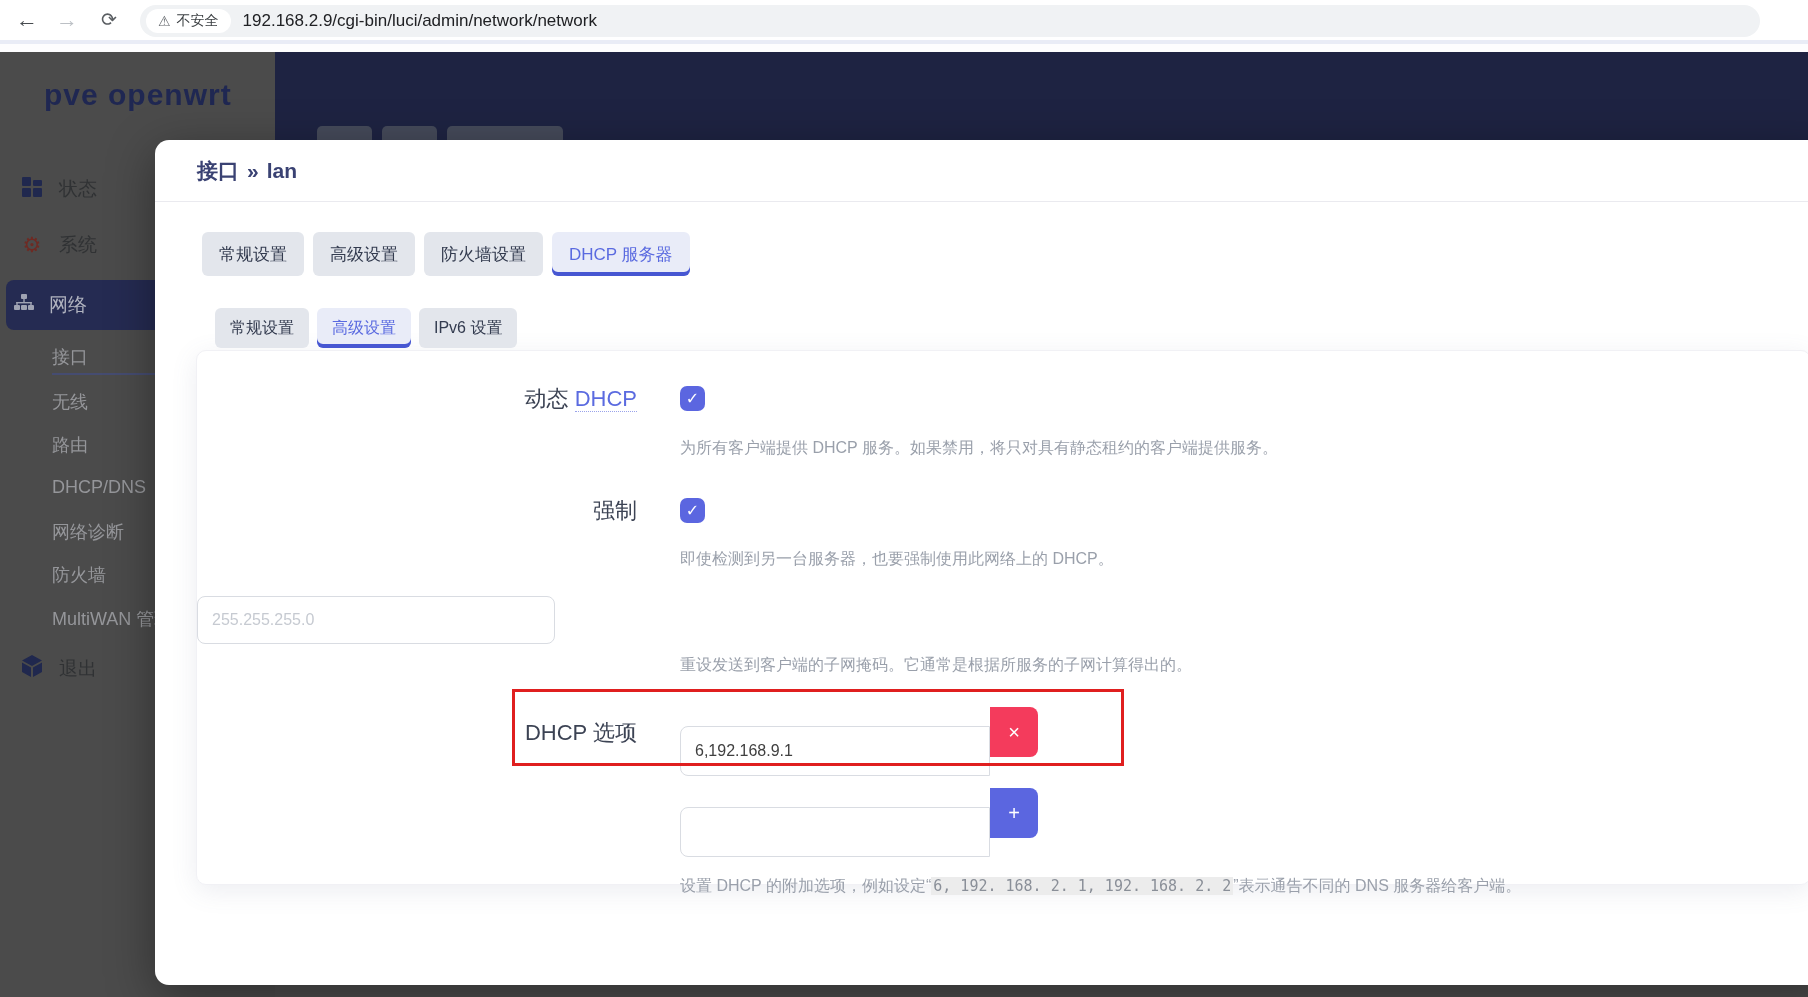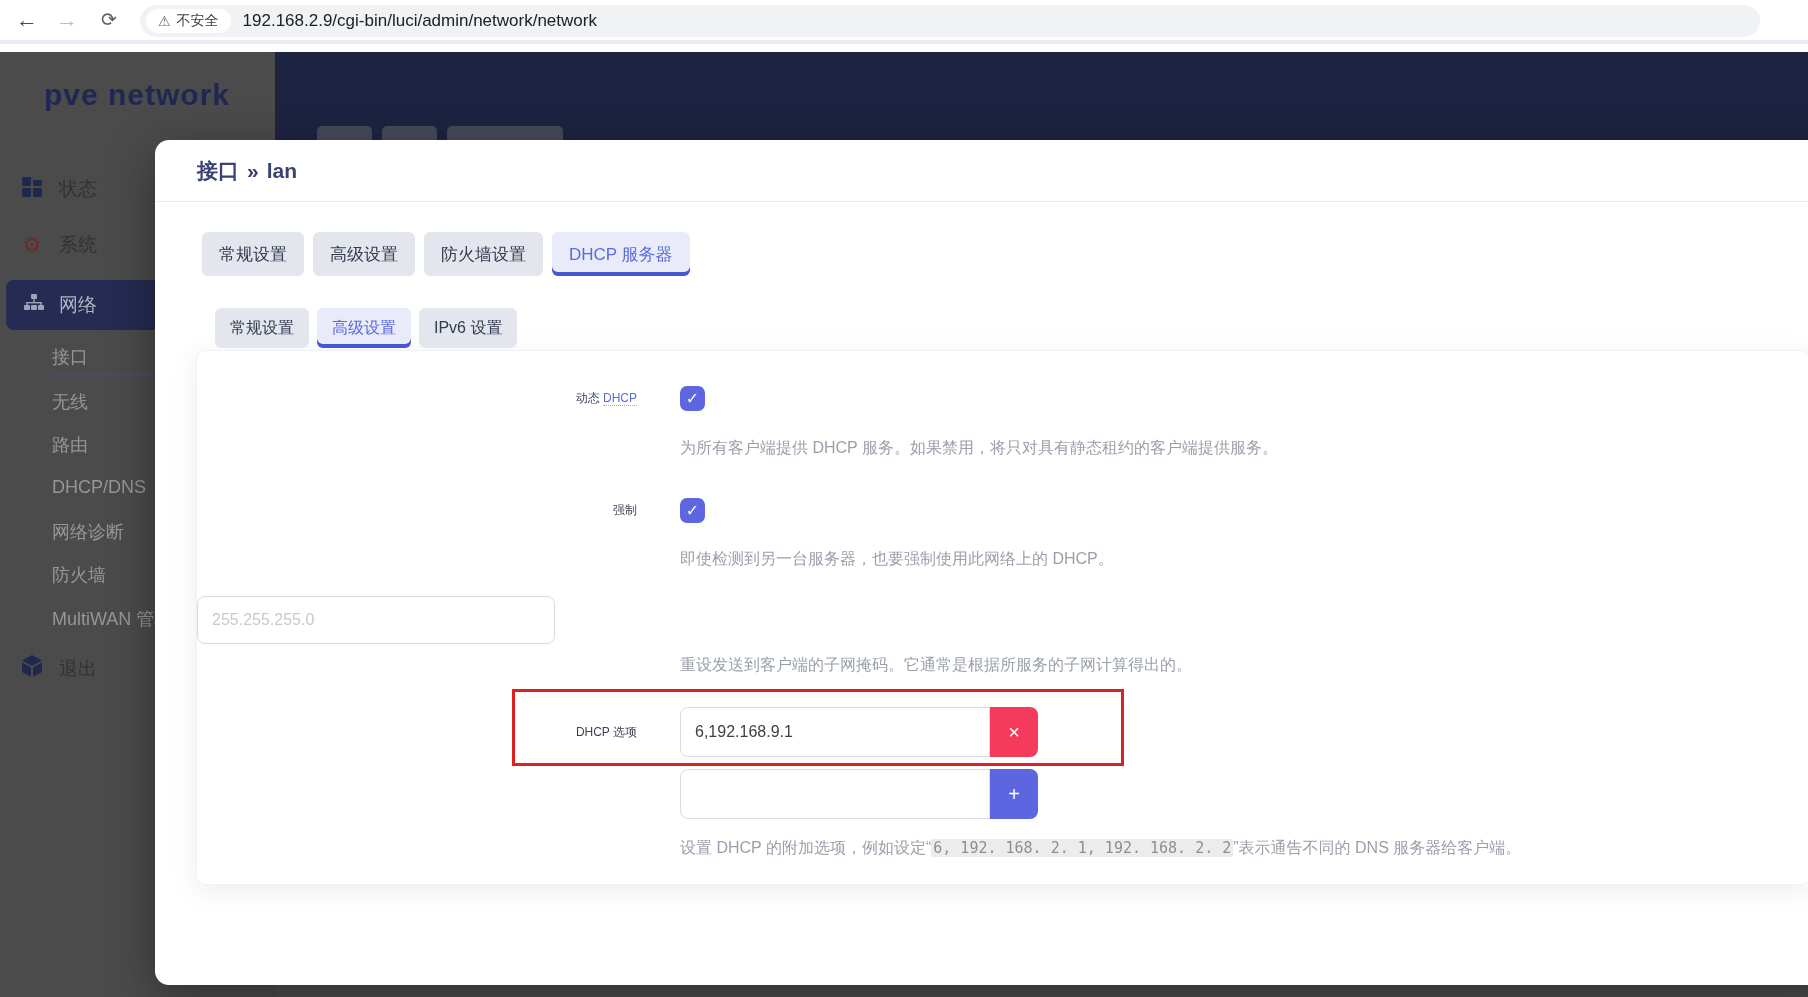--- a/index.html
+++ b/index.html
@@ -32,21 +32,21 @@
   .sidebar { position:absolute; left:0; top:52px; width:275px; height:945px; background:#4b4b4b; }
   .logo { position:absolute; left:44px; top:26px; font-size:30px; font-weight:800; letter-spacing:1px;
           color:#1f2752; white-space:nowrap; }
   .side-item { position:absolute; left:20px; display:flex; align-items:center; gap:15px;
                font-size:19px; color:#303234; cursor:pointer;justify-content:center; }
   .side-item .glyph { width:24px; text-align:center; }
   .it-status { top:124px; }
   .it-system { top:180px; }
   .gear { color:#6e2a23; font-size:21px; }
   .active-block { position:absolute; left:6px; top:228px; width:263px; height:50px; background:#252b52;
-                  border-radius:8px; display:flex; align-items:center; gap:15px; padding-left:18px;
+                  border-radius:8px; display:flex; align-items:center; gap:15px; padding-left:8px;
                   font-size:19px; color:#b0b3bf; cursor:pointer; }
   .sub-item { position:absolute; left:52px; font-size:18px; color:#95969a; cursor:pointer; white-space:nowrap; }
   .s1{top:293px;} .s2{top:338px;} .s3{top:381px;} .s4{top:425px;} .s5{top:468px;text-align:right;} .s6{top:511px;} .s7{top:555px;}
   .sub-underline { position:absolute; left:52px; top:321px; width:218px; height:2px; background:#454c71; }
   .it-logout { top:603px; }
 
   
   .modal { position:absolute; left:155px; top:140px; width:1680px; height:845px; background:#ffffff;
            border-radius:14px; box-shadow:0 12px 48px rgba(0,0,0,.38); z-index:10; overflow:hidden; }
   .modal-header { height:62px; border-bottom:1px solid #eaeaef; display:flex; align-items:center;
@@ -58,31 +58,31 @@
   .tab.active { background:#e9ecf8; color:#5a6ae0; box-shadow:inset 0 -4px 0 0 #4757d2; }
   .subtabs { display:flex; gap:8px; margin-top:32px; margin-left:19px; position:relative; z-index:3; }
   .subtab { height:40px; display:inline-flex; align-items:center; padding:0 15px; border-radius:6px;
             background:#e3e6ec; color:#333b4f; font-size:16px; cursor:pointer; }
   .subtab.active { background:#e9ecf8; color:#5a6ae0; box-shadow:inset 0 -4px 0 0 #4757d2; }
 
   .card { margin-top:2px; width:1615px; height:535px; background:#ffffff; border-radius:10px;
           border:1px solid #f1f1f5; box-shadow:0 6px 26px rgba(100,110,140,.12); padding-top:35px;
           position:relative; z-index:2; }
   .row { display:grid; grid-template-columns:440px 358px; column-gap:43px; align-items:start; }
-  .lbl { text-align:right; font-size:12px; color:#3c4354; line-height:25px; white-space:nowrap; }
+  .lbl { text-align:right; font-size:22px; color:#3c4354; line-height:25px; white-space:nowrap; }
   .lbl .lnk { color:#5b6be0; border-bottom:1px dotted #9aa3ea; cursor:pointer; }
   .help { grid-column:2; font-size:16px; color:#9aa0ab; white-space:nowrap; line-height:18px; }
   .checkbox { width:25px; height:25px; border-radius:7px; background:#5b66e0; color:#ffffff;
               display:flex; align-items:center; justify-content:center; font-size:16px; font-weight:700;
               cursor:pointer; }
   .txt-input { height:48px; width:358px; border:1px solid #d9dce2; border-radius:8px; padding:0 14px;
                font-size:16px; color:#404040; outline:none; font-family:"Liberation Sans","DejaVu Sans",sans-serif; }
   .txt-input::placeholder { color:#c6cad1; }
   .combo { display:flex; position:relative; }
-  .combo .txt-input { width:310px; border-radius:8px 0 0 8px; height:50px; }
+  .combo .txt-input { width:310px; border-radius:8px 0 0 8px; height:50px;margin-top:19px; }
   .sq-btn { width:48px; height:50px; border:none; border-radius:0 8px 8px 0; color:#ffffff; font-size:20px;
             cursor:pointer; display:flex; align-items:center; justify-content:center; }
   .btn-del { background:#f43b5c; }
   .btn-add { background:#5b66e0; }
   .annotation { position:absolute; left:-168px; top:-18px; width:612px; height:77px;
                 border:3px solid #e01f1f; pointer-events:none; z-index:5; }
   .m-r1 { margin-top:0; } .m-h1 { margin-top:28px; } .m-r2 { margin-top:41px; } .m-h2 { margin-top:27px; }
   .m-r3 { margin-top:28px; } .m-h3 { margin-top:12px; } .m-r4 { margin-top:33px; } .m-r4b { margin-top:12px; }
   .m-h4 { margin-top:20px; }
   .lbl-mid { padding-top:13px; }
@@ -107,21 +107,21 @@
 <div class="chrome-edge"></div>
 <div class="top-strip"></div>
 
 <div class="page-bg"></div>
 <div class="header-band"></div>
 <div class="ghost-tab gt1"></div>
 <div class="ghost-tab gt2"></div>
 <div class="ghost-tab gt3"></div>
 
 <div class="sidebar">
-  <div class="logo">pve network</div>
+  <div class="logo">pve openwrt</div>
 
   <div class="side-item it-status">
     <span class="glyph">
       <svg width="20" height="20" viewBox="0 0 20 20">
           <g fill="#20284e">
         <rect x="0" y="0" width="9" height="9" rx="1"></rect>
             <rect x="11" y="3" width="9" height="6" rx="1"></rect>
         <rect x="0" y="11" width="9" height="9" rx="1"></rect>
             <rect x="11" y="11" width="9" height="9" rx="1"></rect>
           </g>

